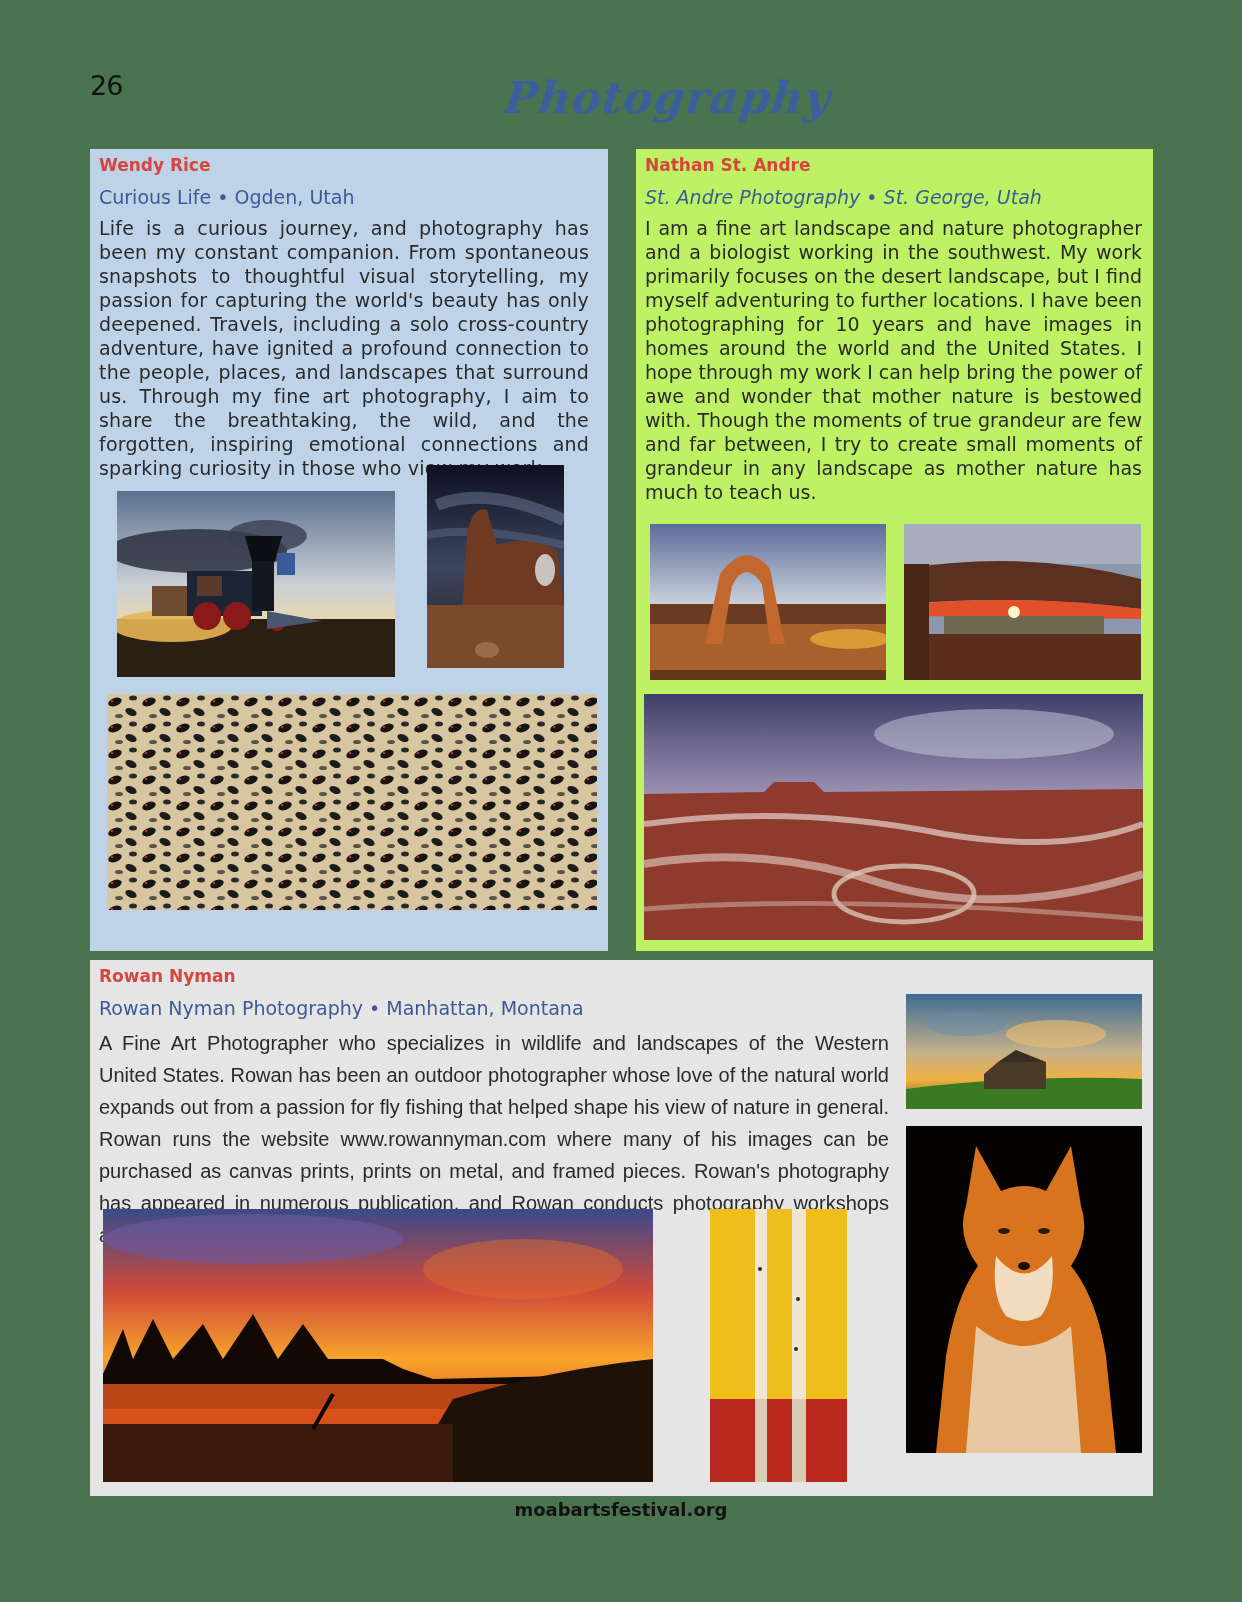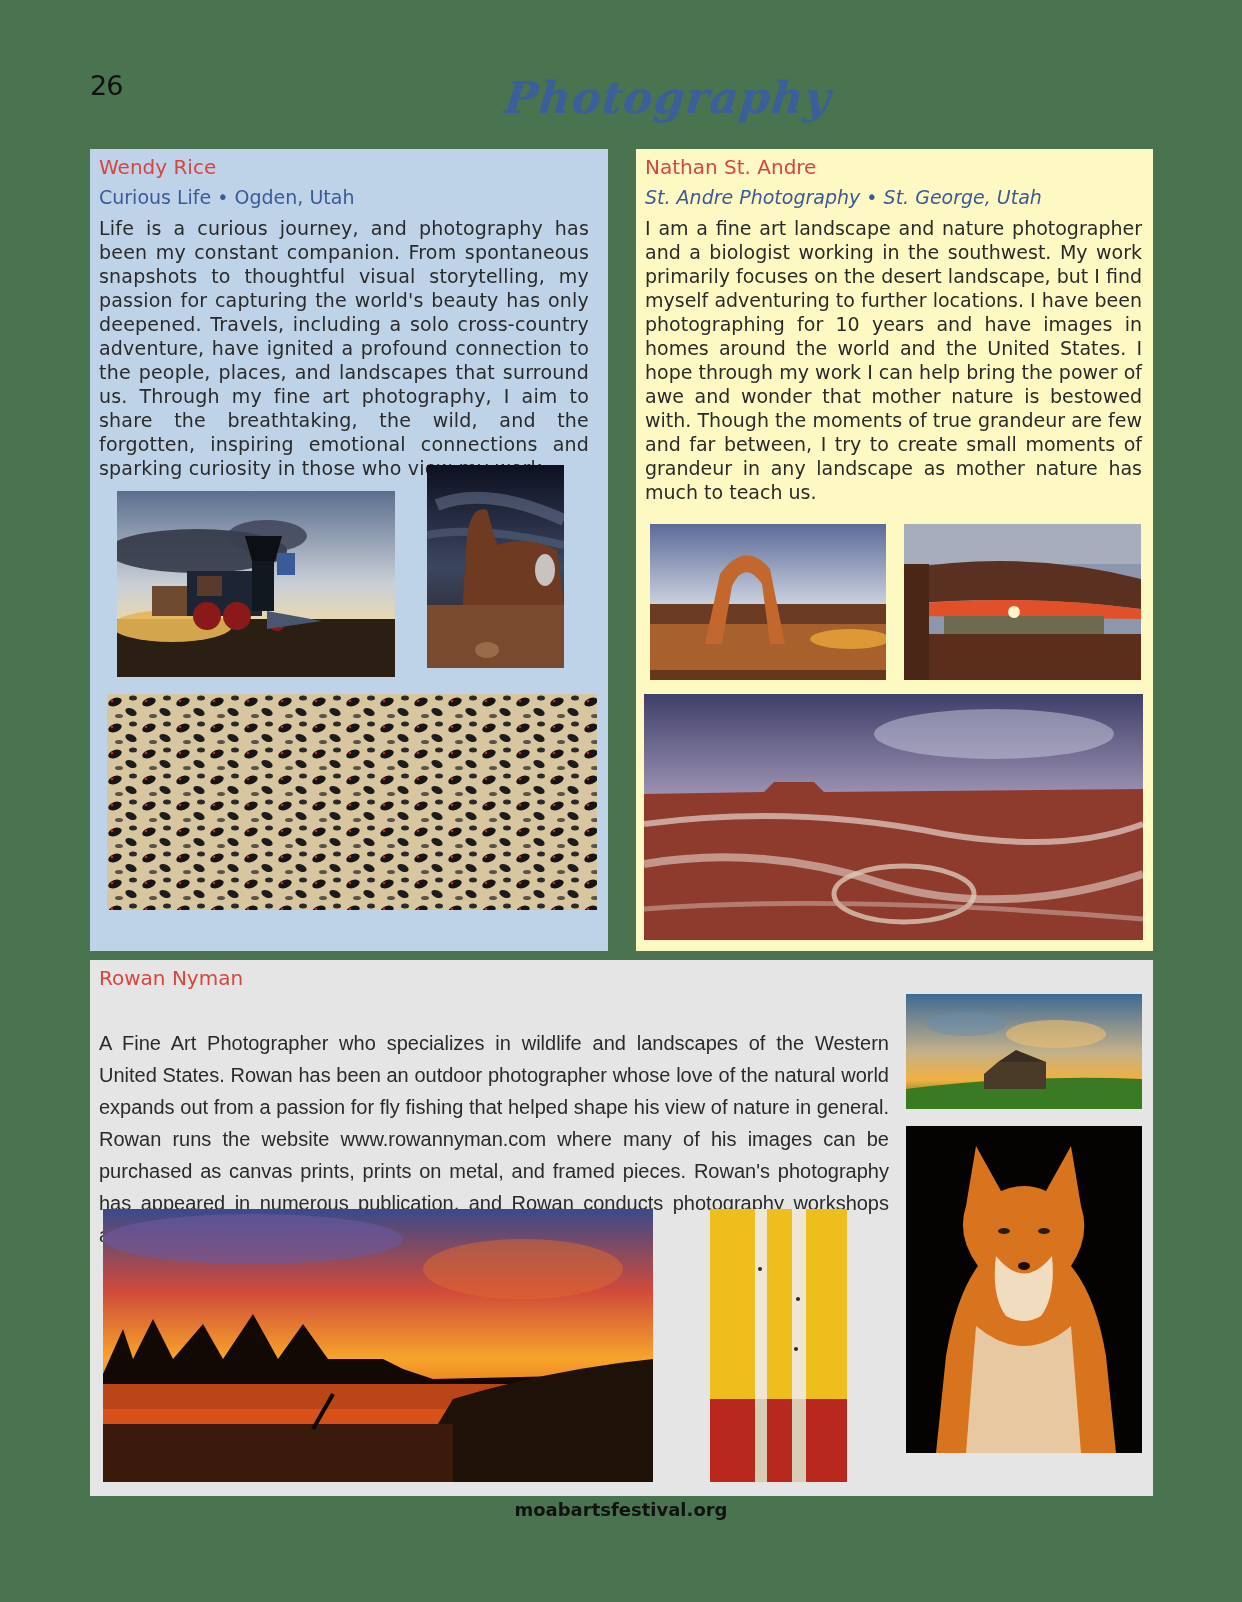--- a/index.html
+++ b/index.html
@@ -22,27 +22,27 @@
       font-style: italic; font-weight: bold;
       font-size: 44px; color: #3b5f9a;
       letter-spacing: 1px;
       transform: skewX(-6deg);
     }
     .panel {
       position: absolute;
       box-sizing: border-box;
     }
     .panel.blue { background: #bfd3e8; left: 90px; top: 149px; width: 518px; height: 802px; }
-    .panel.pink { background: #fef9c3; left: 636px; top: 149px; width: 517px; height: 802px; }
+    .panel.pink { background: #bef264; left: 636px; top: 149px; width: 517px; height: 802px; }
     .panel.green { background: #e5e5e5; left: 90px; top: 960px; width: 1063px; height: 536px; }
 
     .artist-name {
       position: absolute;
       font-family: "DejaVu Sans", sans-serif;
-      font-weight: normal; font-size: 20px; color: #d5463e;
+      font-weight: bold; font-size: 17px; color: #d5463e;
       white-space: nowrap;
     }
     .artist-sub {
       position: absolute;
       font-family: "DejaVu Sans", sans-serif;
       font-size: 19px; color: #3a5a98;
       white-space: nowrap;
     }
     .bio {
       position: absolute;
@@ -193,20 +193,21 @@
       <path d="M0 130 Q150 110 300 140 Q420 160 499 130" stroke="#e6d2cc" stroke-width="6" fill="none" opacity="0.7"></path>
       <path d="M0 170 Q120 150 240 190 Q360 225 499 180" stroke="#e6d2cc" stroke-width="8" fill="none" opacity="0.6"></path>
       <ellipse cx="260" cy="200" rx="70" ry="28" fill="none" stroke="#dcc8b8" stroke-width="5" opacity="0.8"></ellipse>
       <path d="M0 215 Q200 200 499 225" stroke="#caa89e" stroke-width="5" fill="none" opacity="0.6"></path>
     </svg>
   </div>
 </section>
 
 <section class="panel green">
   <div class="artist-name" style="left:9px;top:6px;">Rowan Nyman</div>
+  <div class="artist-sub" style="left:9px;top:37px;">Rowan Nyman Photography • Manhattan, Montana</div>
   <div class="bio condensed" style="left:9px;top:67px;width:790px;">A Fine Art Photographer who specializes in wildlife and landscapes of the Western United States. Rowan has been an outdoor photographer whose love of the natural world expands out from a passion for fly fishing that helped shape his view of nature in general. Rowan runs the website www.rowannyman.com where many of his images can be purchased as canvas prints, prints on metal, and framed pieces. Rowan's photography has appeared in numerous publication, and Rowan conducts photography workshops and adventures throughout the West.</div>
 
   <div class="photo" style="left:816px;top:34px;width:236px;height:115px;">
     <svg width="236" height="115" viewBox="0 0 236 115">
       <defs>
         <linearGradient id="bnSky" x1="0" y1="0" x2="0" y2="1">
           <stop offset="0" stop-color="#3e6a94"></stop>
           <stop offset="0.5" stop-color="#c2b08a"></stop>
           <stop offset="0.75" stop-color="#f2b040"></stop>
           <stop offset="1" stop-color="#2e5a1e"></stop>

